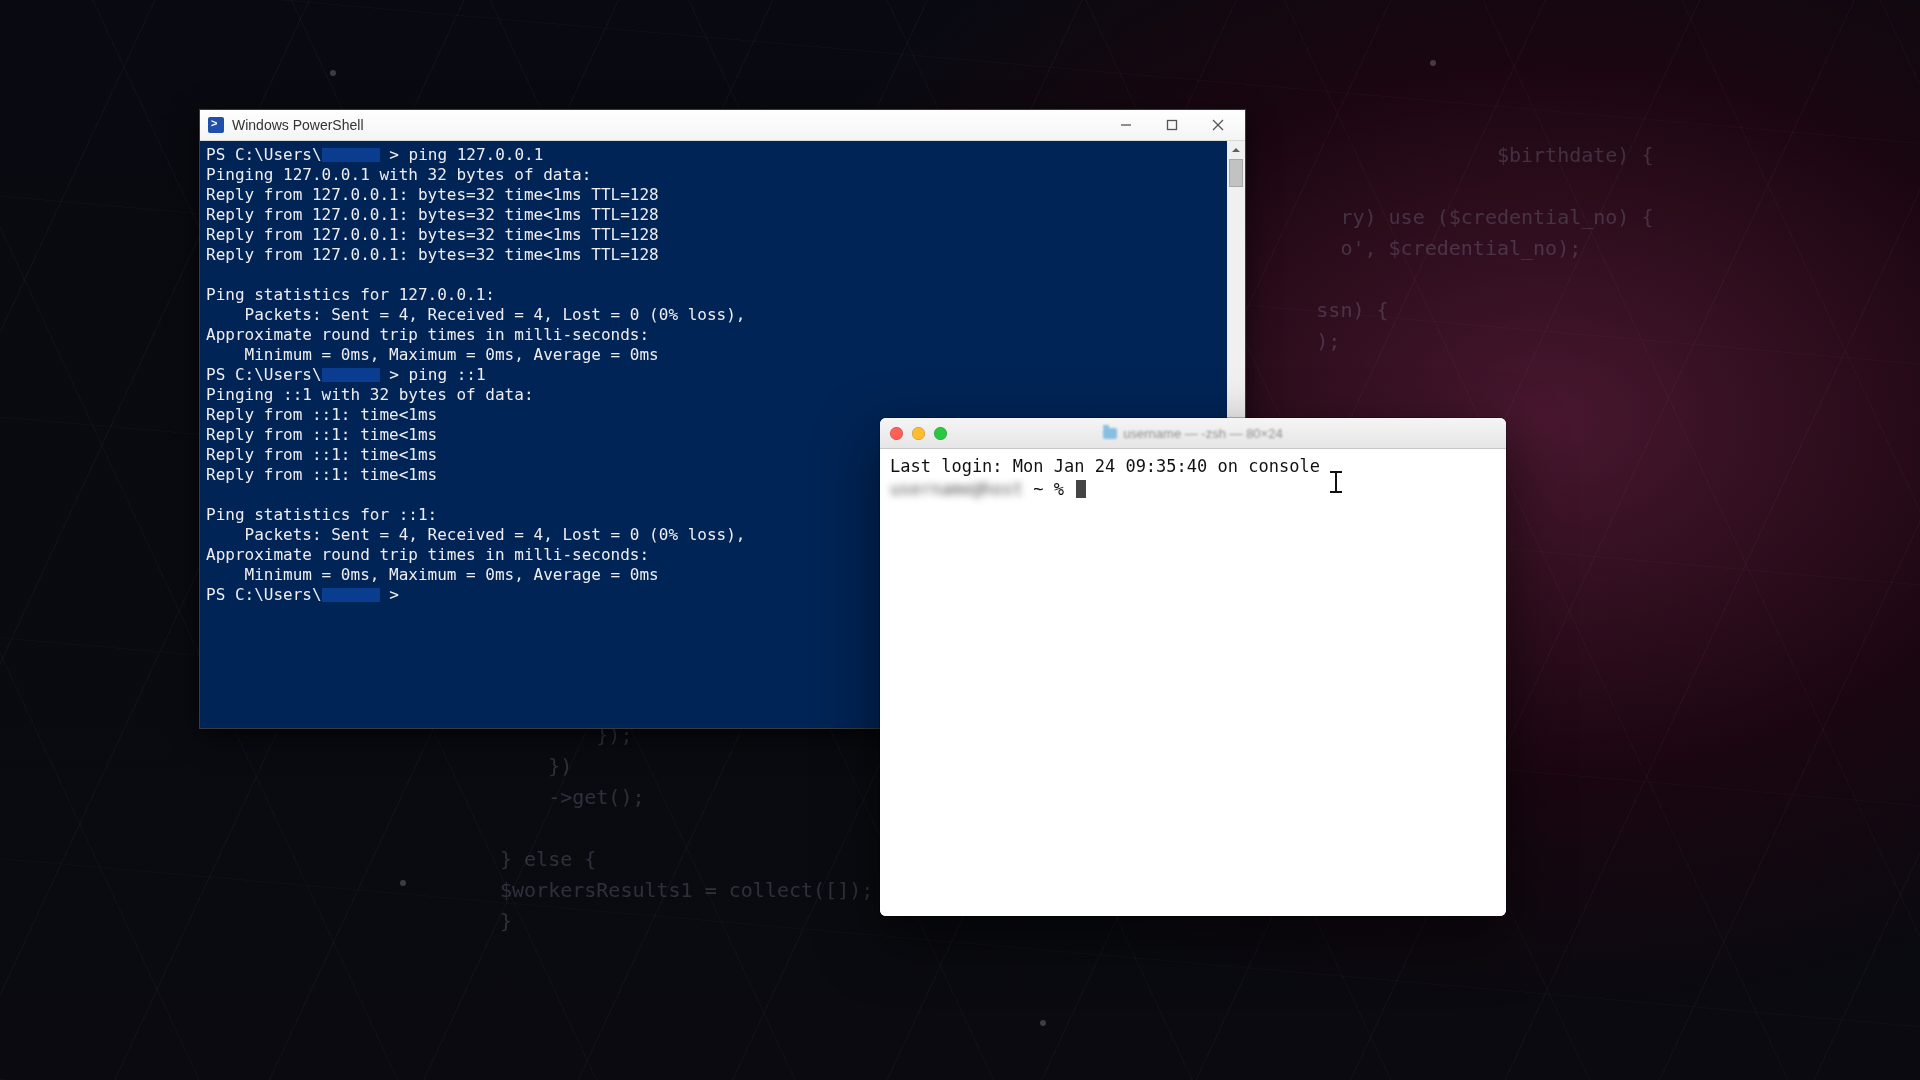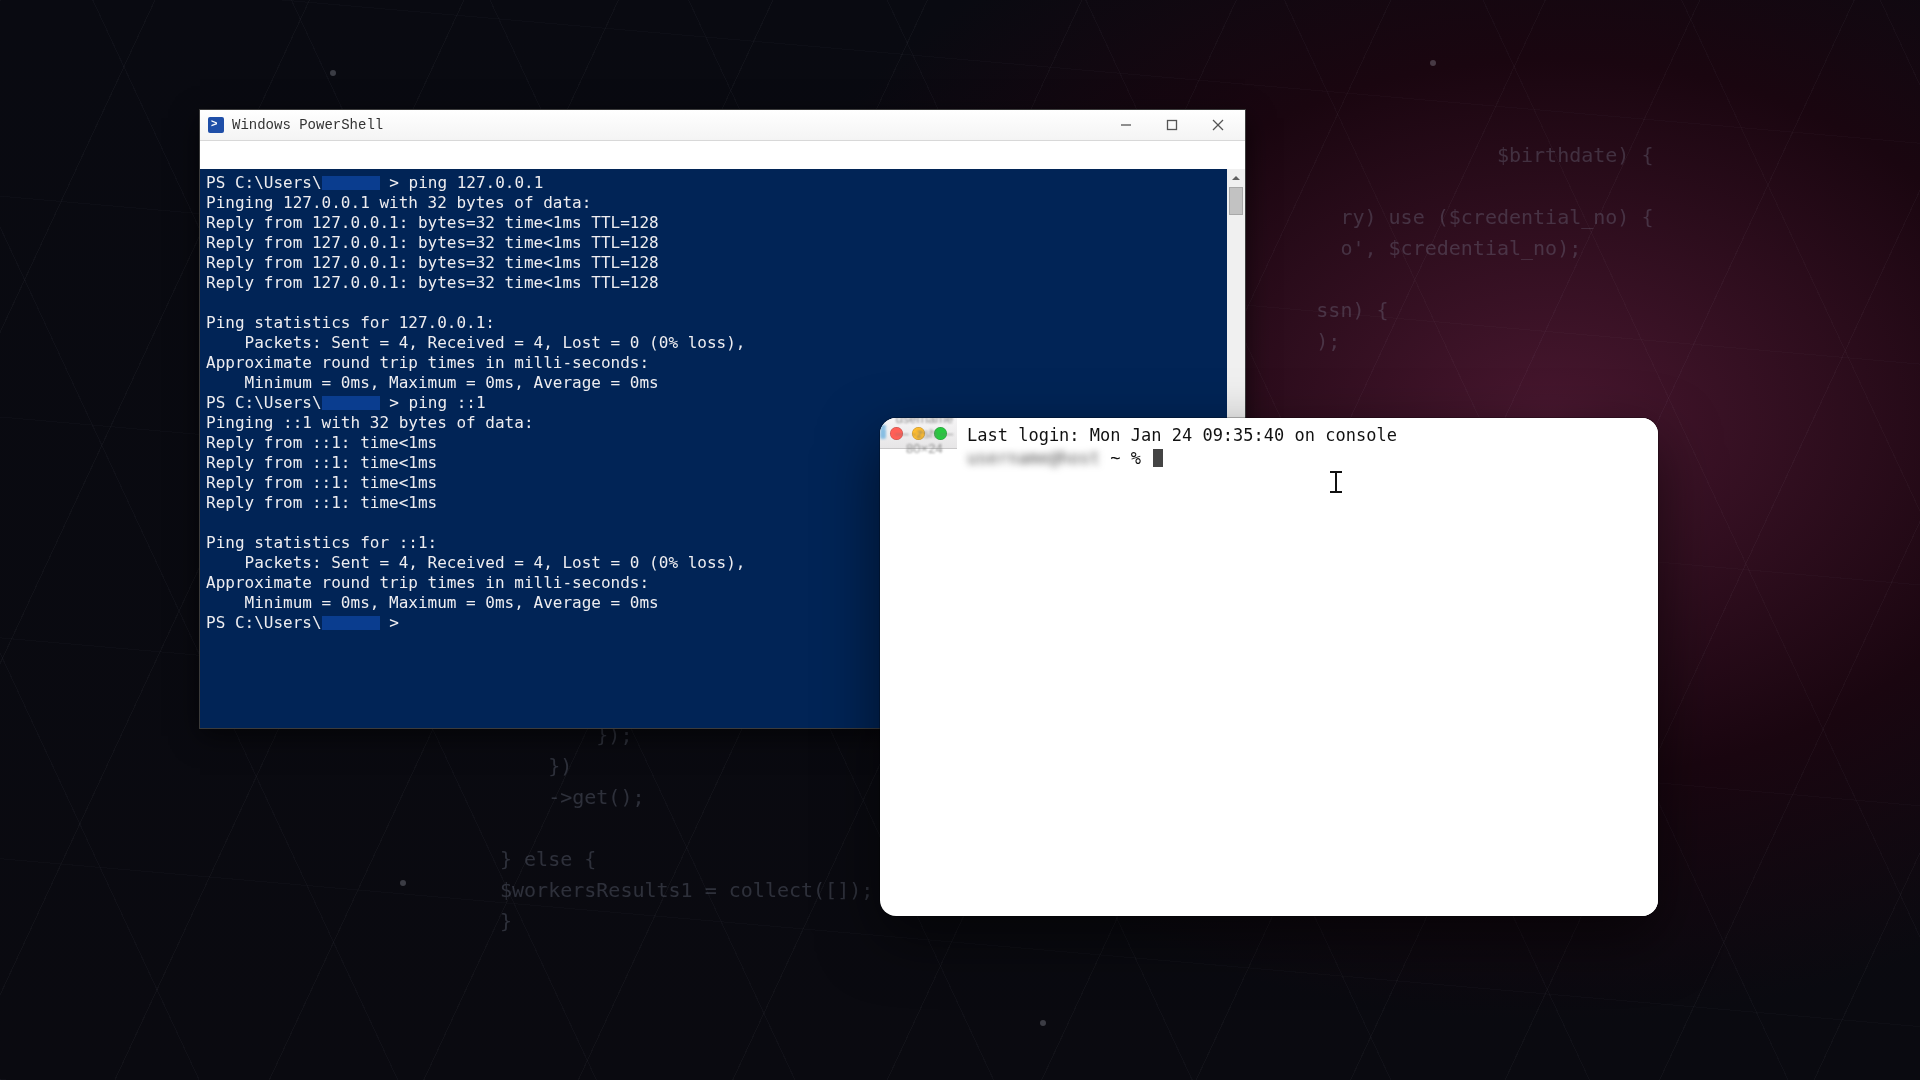--- a/index.html
+++ b/index.html
@@ -69,33 +69,32 @@
     border-bottom:1px solid #d8d8d8;
   }
   .ps-titlebar .ps-icon {
     width:16px; height:16px; margin-right:8px;
     background:#1f4fa8; border-radius:2px; position:relative;
   }
   .ps-titlebar .ps-icon::after{
     content:">"; color:#fff; font-size:11px; font-weight:bold;
     position:absolute; left:3px; top:0;
   }
-  .ps-titlebar .title { flex:0 0 auto;font-family:Liberation Mono, monospace; }
+  .ps-titlebar .title { flex:0 0 auto; }
   .ps-titlebar .spacer{ flex:1; }
   .ps-winbtn {
     width:46px; height:30px; display:flex; align-items:center; justify-content:center;
     color:#555;
   }
   .ps-winbtn svg { width:12px; height:12px; stroke:#555; stroke-width:1.3; fill:none; }
 
   .ps-body {
     position:relative;
     flex:1;
     display:flex;
-    margin-top:28px;
   }
   .ps-terminal {
     flex:1;
     background:#012456;
     color:#eeedf0;
     font-family:"Consolas","Lucida Console",monospace;
     font-size:16px;
     line-height:1.25;
     padding:4px 6px;
     white-space:pre;
@@ -117,25 +116,25 @@
   .ps-scroll-track{ flex:1; position:relative; }
   .ps-scroll-thumb{
     position:absolute; left:2px; right:2px; top:0; height:26px;
     background:#c2c2c2; border:1px solid #a8a8a8;
   }
 
   
   .mac-window{
     position:absolute;
     left:880px; top:418px;
-    width:778px; height:498px;
+    width:626px; height:498px;
     background:#ffffff;
-    border-radius:16px;
+    border-radius:6px;
     box-shadow:0 22px 60px rgba(0,0,0,0.55), 0 0 0 1px rgba(0,0,0,0.25);
-    display:flex; flex-direction:row;
+    display:flex; flex-direction:column;
     overflow:hidden;
   }
   .mac-titlebar{
     height:30px;
     background:linear-gradient(#f6f5f6,#e7e6e7);
     border-bottom:1px solid #c9c8c9;
     display:flex; align-items:center;
     padding:0 10px;
     position:relative;
   }

